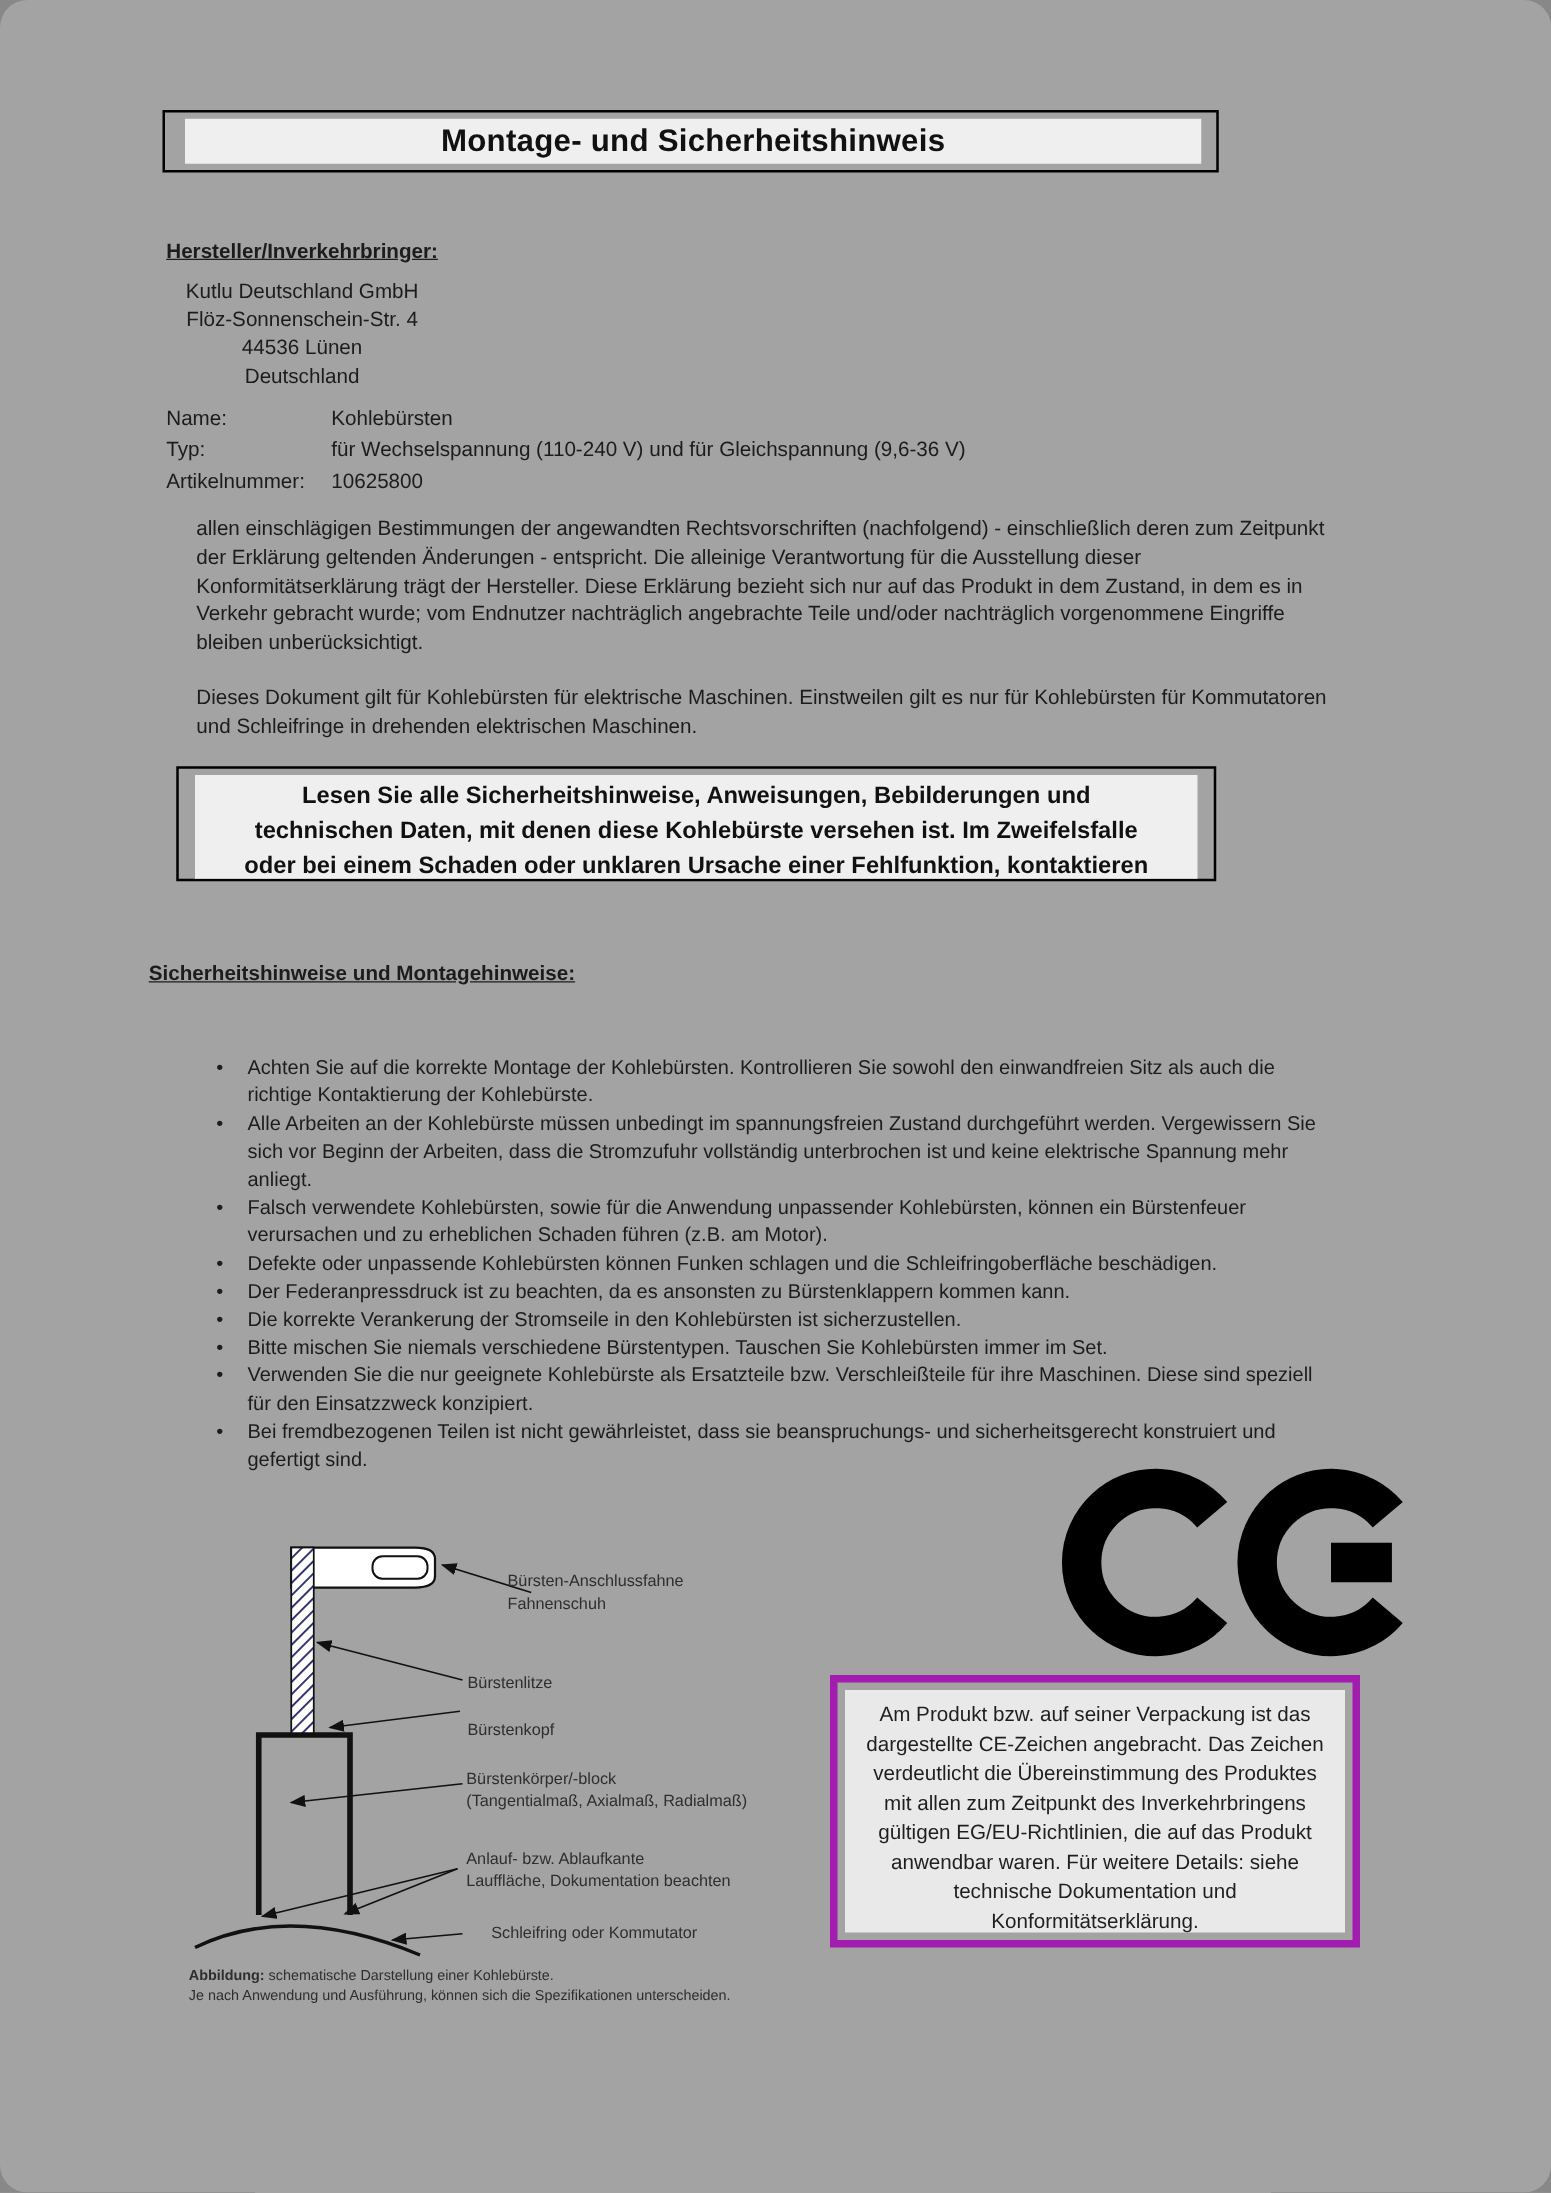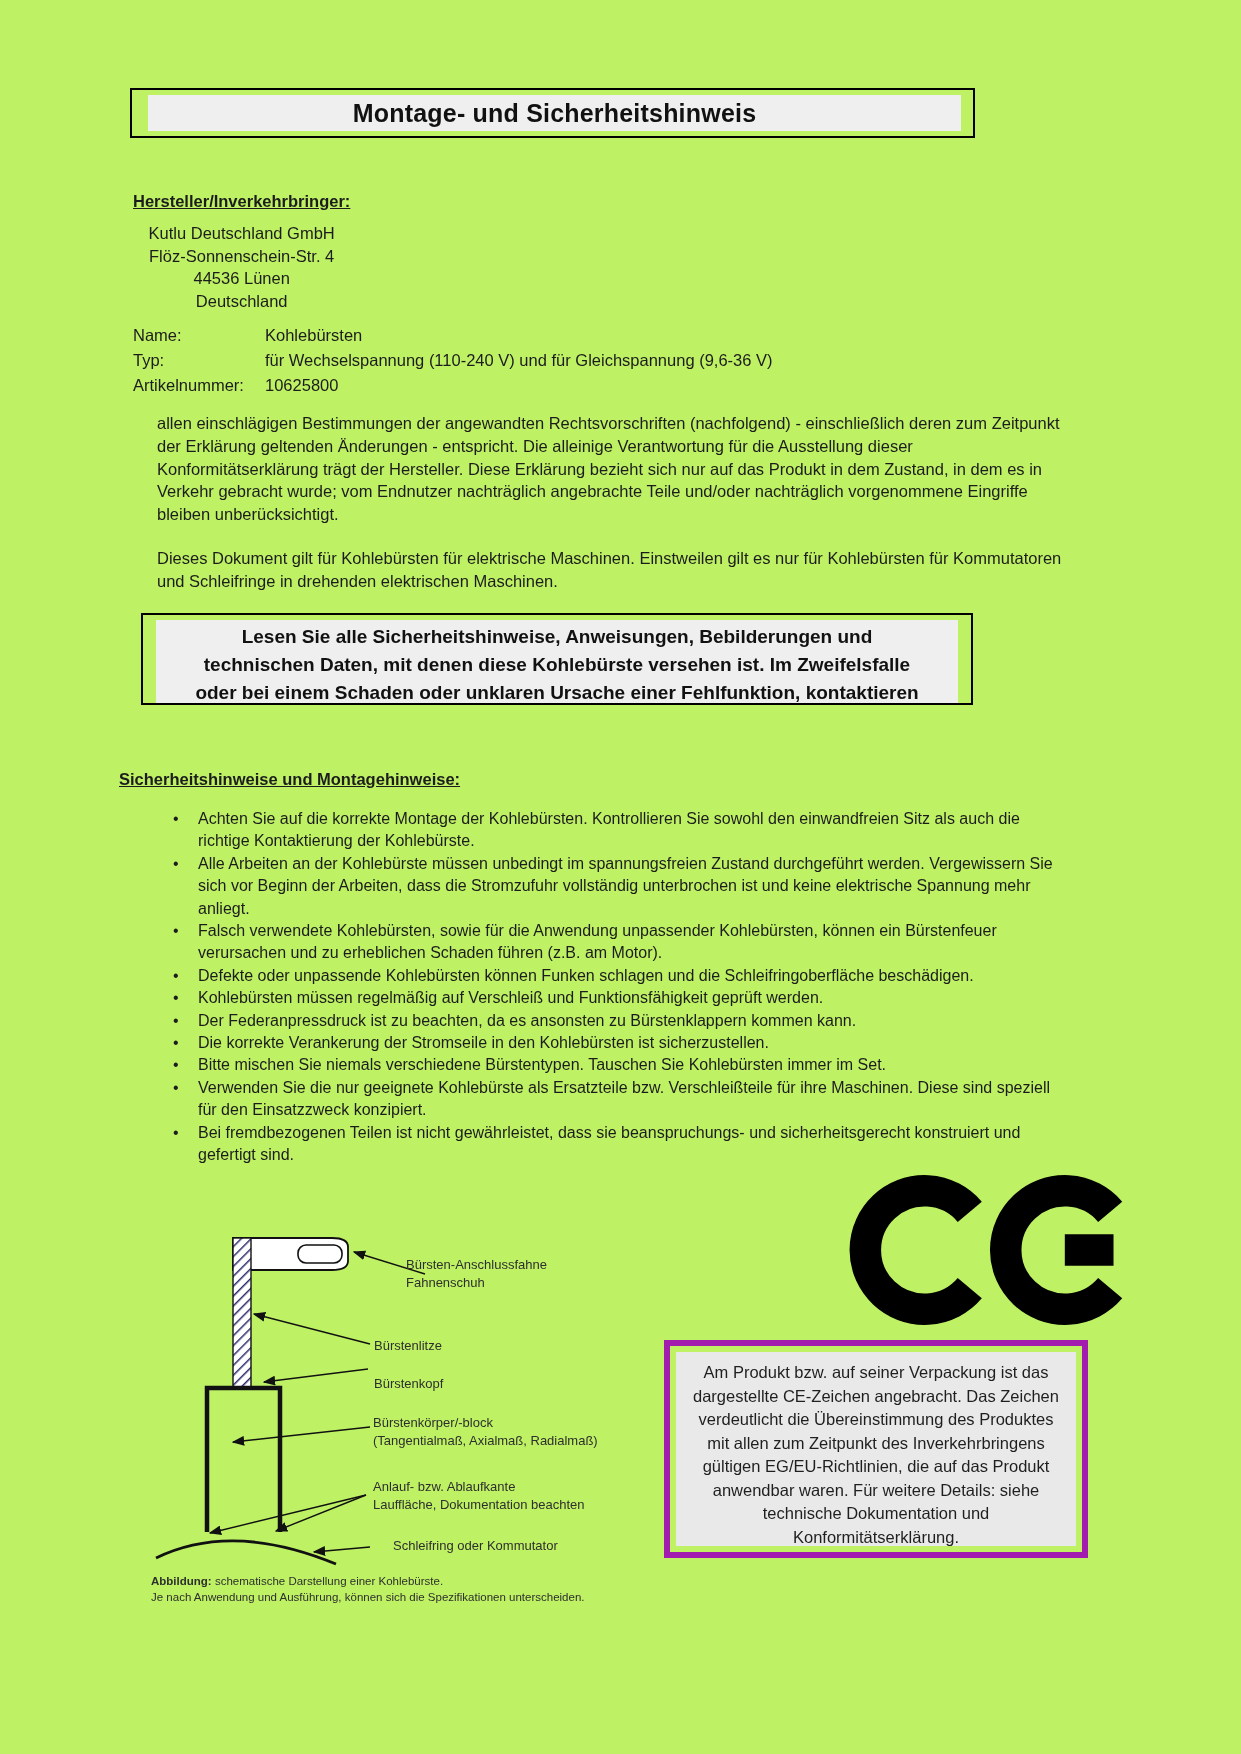--- a/index.html
+++ b/index.html
@@ -1,17 +1,17 @@
 <!DOCTYPE html>
 <html lang="de"><head>
 <meta charset="utf-8">
 <style>
   html,body{margin:0;padding:0;background:#888;}
-  .page{position:relative;width:1241px;height:1754px;background:#bef264;margin:0 auto;
-        font-family:"Liberation Sans","DejaVu Sans",sans-serif;color:#1c1c1c;overflow:hidden;}
+  .page{position:relative;width:1241px;height:1754px;background:#a3a3a3;margin:0 auto;
+        font-family:"Liberation Sans","DejaVu Sans",sans-serif;color:#1c1c1c;overflow:hidden;border-radius:22px;}
 
   
   .title-box{position:absolute;left:130px;top:88px;width:841px;height:46px;border:2px solid #000;}
   .title-inner{position:absolute;left:16px;right:12px;top:5px;bottom:5px;background:#efefef;
                display:flex;align-items:center;justify-content:center;
                font-size:25px;font-weight:bold;letter-spacing:.2px;color:#111;}
 
   
   .manufacturer{position:absolute;left:133px;top:190px;font-size:16.5px;line-height:22.8px;text-align:center;}
   .manu-heading{font-weight:bold;text-decoration:underline;margin-bottom:9px;}
@@ -26,21 +26,21 @@
   .para2{top:547px;}
 
   
   .notice-box{position:absolute;left:141px;top:613px;width:828px;height:88px;border:2px solid #000;overflow:hidden;}
   .notice-inner{position:absolute;left:13px;right:13px;top:5px;height:96px;background:#efefef;
                 font-size:19px;font-weight:bold;line-height:28px;text-align:center;padding:3px 28px 0 28px;
                 box-sizing:border-box;color:#111;}
 
   
   .safety-heading{position:absolute;left:119px;top:770px;font-size:16.5px;font-weight:bold;text-decoration:underline;}
-  .bullets{position:absolute;left:133px;top:808px;width:935px;font-size:16px;line-height:22.4px;}
+  .bullets{position:absolute;left:133px;top:844px;width:935px;font-size:16px;line-height:22.4px;}
   .bullets ul{margin:0;padding:0;list-style:none;}
   .bullets li{position:relative;padding-left:65px;}
   .bullets li::before{content:"\2022";position:absolute;left:40px;top:0;}
 
   
   .diagram-svg{position:absolute;left:130px;top:1230px;}
   .dlabel{position:absolute;font-size:13px;line-height:18px;color:#2e2e2e;white-space:nowrap;}
   .dcaption{position:absolute;left:151px;top:1574px;font-size:11.5px;line-height:15.5px;color:#2e2e2e;white-space:nowrap;}
 
   
@@ -88,21 +88,20 @@
     <div class="notice-inner">Lesen Sie alle Sicherheitshinweise, Anweisungen, Bebilderungen und technischen Daten, mit denen diese Kohlebürste versehen ist. Im Zweifelsfalle oder bei einem Schaden oder unklaren Ursache einer Fehlfunktion, kontaktieren Sie bitte den</div>
   </div>
 
   <div class="safety-heading">Sicherheitshinweise und Montagehinweise:</div>
   <div class="bullets">
     <ul>
       <li>Achten Sie auf die korrekte Montage der Kohlebürsten. Kontrollieren Sie sowohl den einwandfreien Sitz als auch die richtige Kontaktierung der Kohlebürste.</li>
       <li>Alle Arbeiten an der Kohlebürste müssen unbedingt im spannungsfreien Zustand durchgeführt werden. Vergewissern Sie sich vor Beginn der Arbeiten, dass die Stromzufuhr vollständig unterbrochen ist und keine elektrische Spannung mehr anliegt.</li>
       <li>Falsch verwendete Kohlebürsten, sowie für die Anwendung unpassender Kohlebürsten, können ein Bürstenfeuer verursachen und zu erheblichen Schaden führen (z.B. am Motor).</li>
       <li>Defekte oder unpassende Kohlebürsten können Funken schlagen und die Schleifringoberfläche beschädigen.</li>
-      <li>Kohlebürsten müssen regelmäßig auf Verschleiß und Funktionsfähigkeit geprüft werden.</li>
       <li>Der Federanpressdruck ist zu beachten, da es ansonsten zu Bürstenklappern kommen kann.</li>
       <li>Die korrekte Verankerung der Stromseile in den Kohlebürsten ist sicherzustellen.</li>
       <li>Bitte mischen Sie niemals verschiedene Bürstentypen. Tauschen Sie Kohlebürsten immer im Set.</li>
       <li>Verwenden Sie die nur geeignete Kohlebürste als Ersatzteile bzw. Verschleißteile für ihre Maschinen. Diese sind speziell für den Einsatzzweck konzipiert.</li>
       <li>Bei fremdbezogenen Teilen ist nicht gewährleistet, dass sie beanspruchungs- und sicherheitsgerecht konstruiert und gefertigt sind.</li>
     </ul>
   </div>
 
   <svg class="diagram-svg" width="340" height="345" viewBox="0 0 340 345" xmlns="http://www.w3.org/2000/svg">
     <defs>

